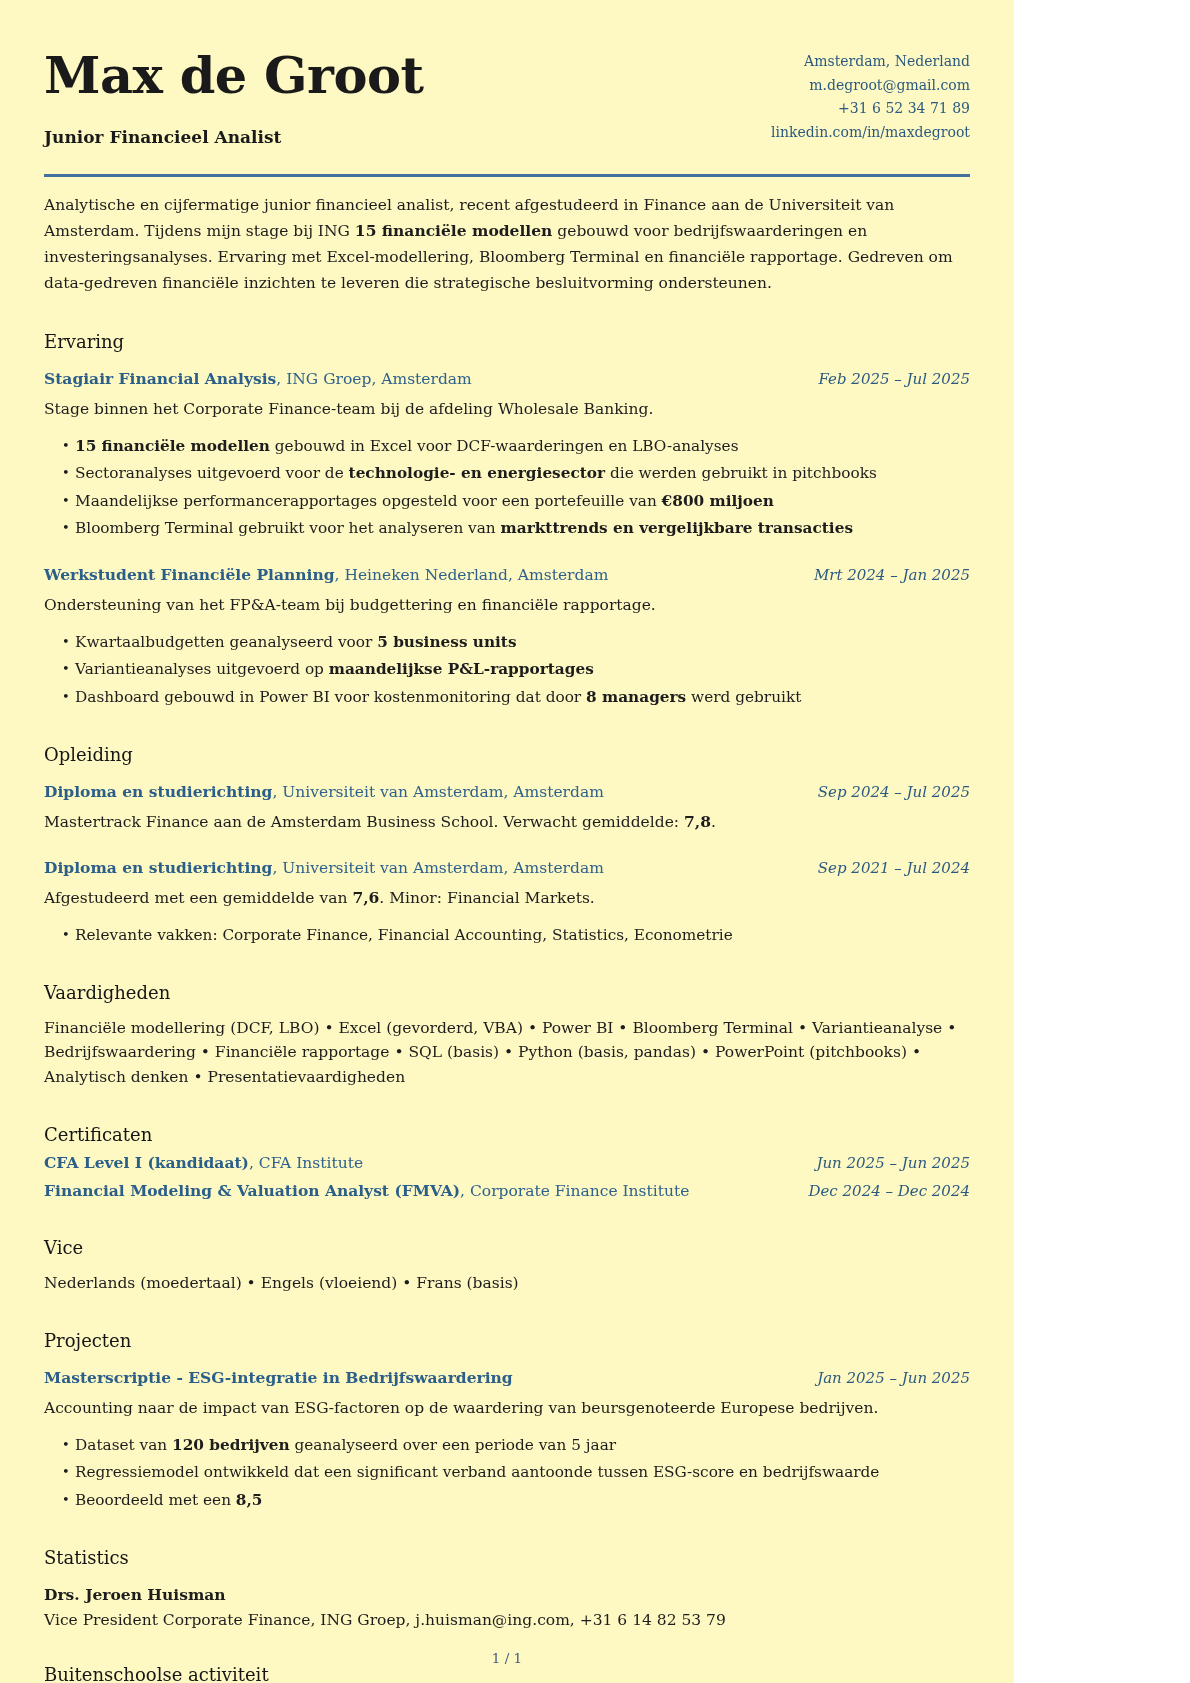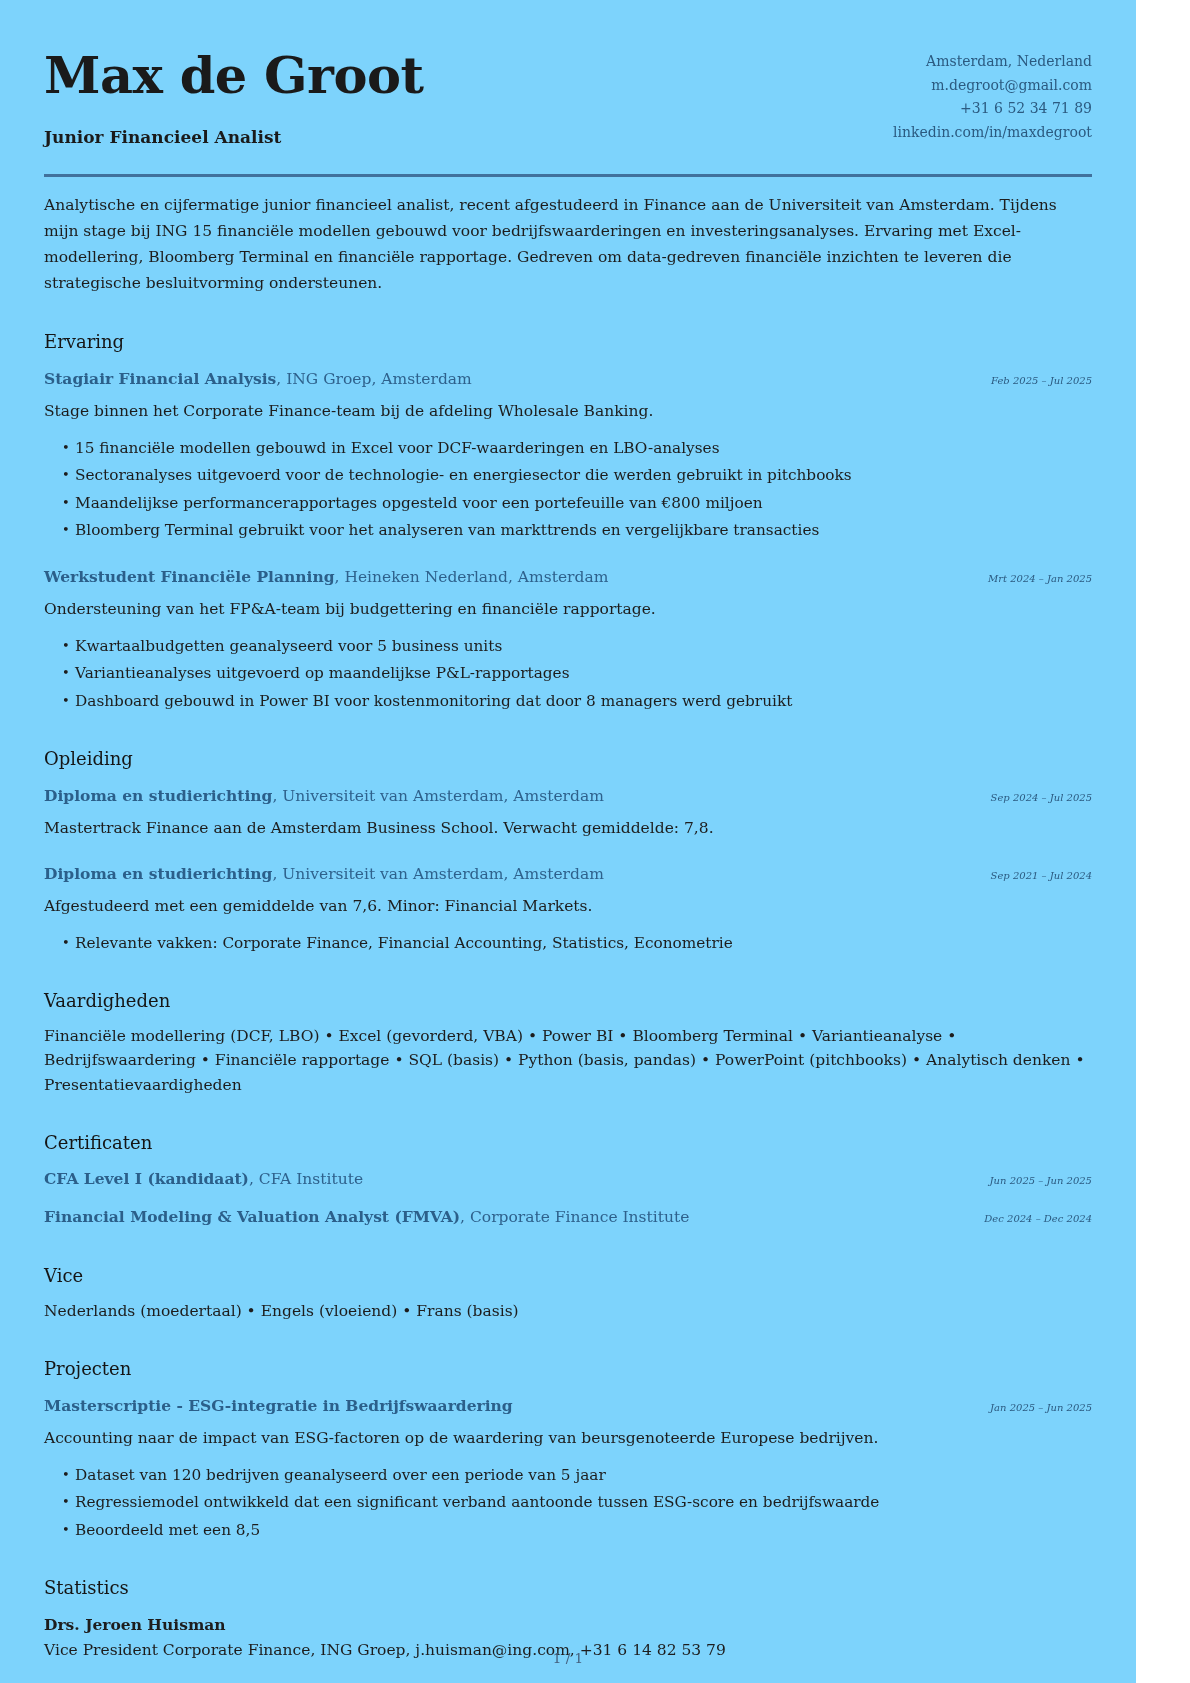--- a/index.html
+++ b/index.html
@@ -1,19 +1,19 @@
 <!DOCTYPE html>
 <html lang="nl"><head>
 <meta charset="utf-8">
 <style>
   html,body{margin:0;padding:0;background:#ffffff;}
   .page{
     position:relative;
-    width:1136px;height:1683px;
-    background:#7dd3fc;
+    width:1014px;height:1683px;
+    background:#fef9c3;
     box-sizing:border-box;
     padding:46px 44px 0 44px;
     font-family:"DejaVu Serif","Liberation Serif",serif;
     color:#1d1d1d;
     overflow:hidden;
   }
   
   .header{display:flex;justify-content:space-between;align-items:flex-start;}
   .name{font-size:51px;font-weight:bold;line-height:1.08;letter-spacing:-0.5px;color:#1a1a1a;margin:2px 0 0 0;}
   .job-title{font-size:17px;font-weight:bold;color:#1a1a1a;margin-top:24px;}
@@ -22,30 +22,30 @@
   .rule{border:none;border-top:3.5px solid #41719c;margin:27px 0 0 0;}
   
   .summary{font-size:15.5px;line-height:26px;margin:15px 0 0 0;}
   
   h2.section-heading{font-size:18px;font-weight:normal;color:#151515;margin:35px 0 0 0;line-height:1.2;}
   .entry{margin-top:15px;}
   .entry + .entry{margin-top:23px;}
   .entry-head{display:flex;justify-content:space-between;align-items:baseline;font-size:15.5px;line-height:22px;}
   .entry-title{font-weight:bold;color:#2b5f8a;}
   .entry-suffix{color:#2e618c;}
-  .entry-date{font-style:italic;font-size:10px;color:#2b5a80;white-space:nowrap;margin-left:24px;}
+  .entry-date{font-style:italic;font-size:15px;color:#2b5a80;white-space:nowrap;margin-left:24px;}
   .desc{font-size:15.5px;line-height:24px;margin:7px 0 0 0;}
   ul.bullets{list-style:none;margin:13px 0 0 0;padding:0 0 0 18px;}
   ul.bullets li{position:relative;padding-left:13px;margin:0 0 3px 0;font-size:15.3px;line-height:24.5px;}
   ul.bullets li::before{content:"•";position:absolute;left:0;top:0;font-size:13px;color:#1d1d1d;}
   .para{font-size:15.5px;line-height:24.5px;margin:12px 0 0 0;}
-  .entry-compact{margin-top:14px;}
+  .entry-compact{margin-top:6px;}
   .ref-name{font-size:15.5px;font-weight:bold;margin:16px 0 0 0;}
   .ref-details{font-size:15.5px;margin:7px 0 0 0;}
-  .b{font-weight:normal;}
+  .b{font-weight:bold;}
   
   .footer{position:absolute;left:0;right:0;bottom:17px;text-align:center;font-size:13.5px;color:#44607e;}
 </style>
 </head>
 <body>
 
 <div class="page">
 
   <div class="header">
     <div>

